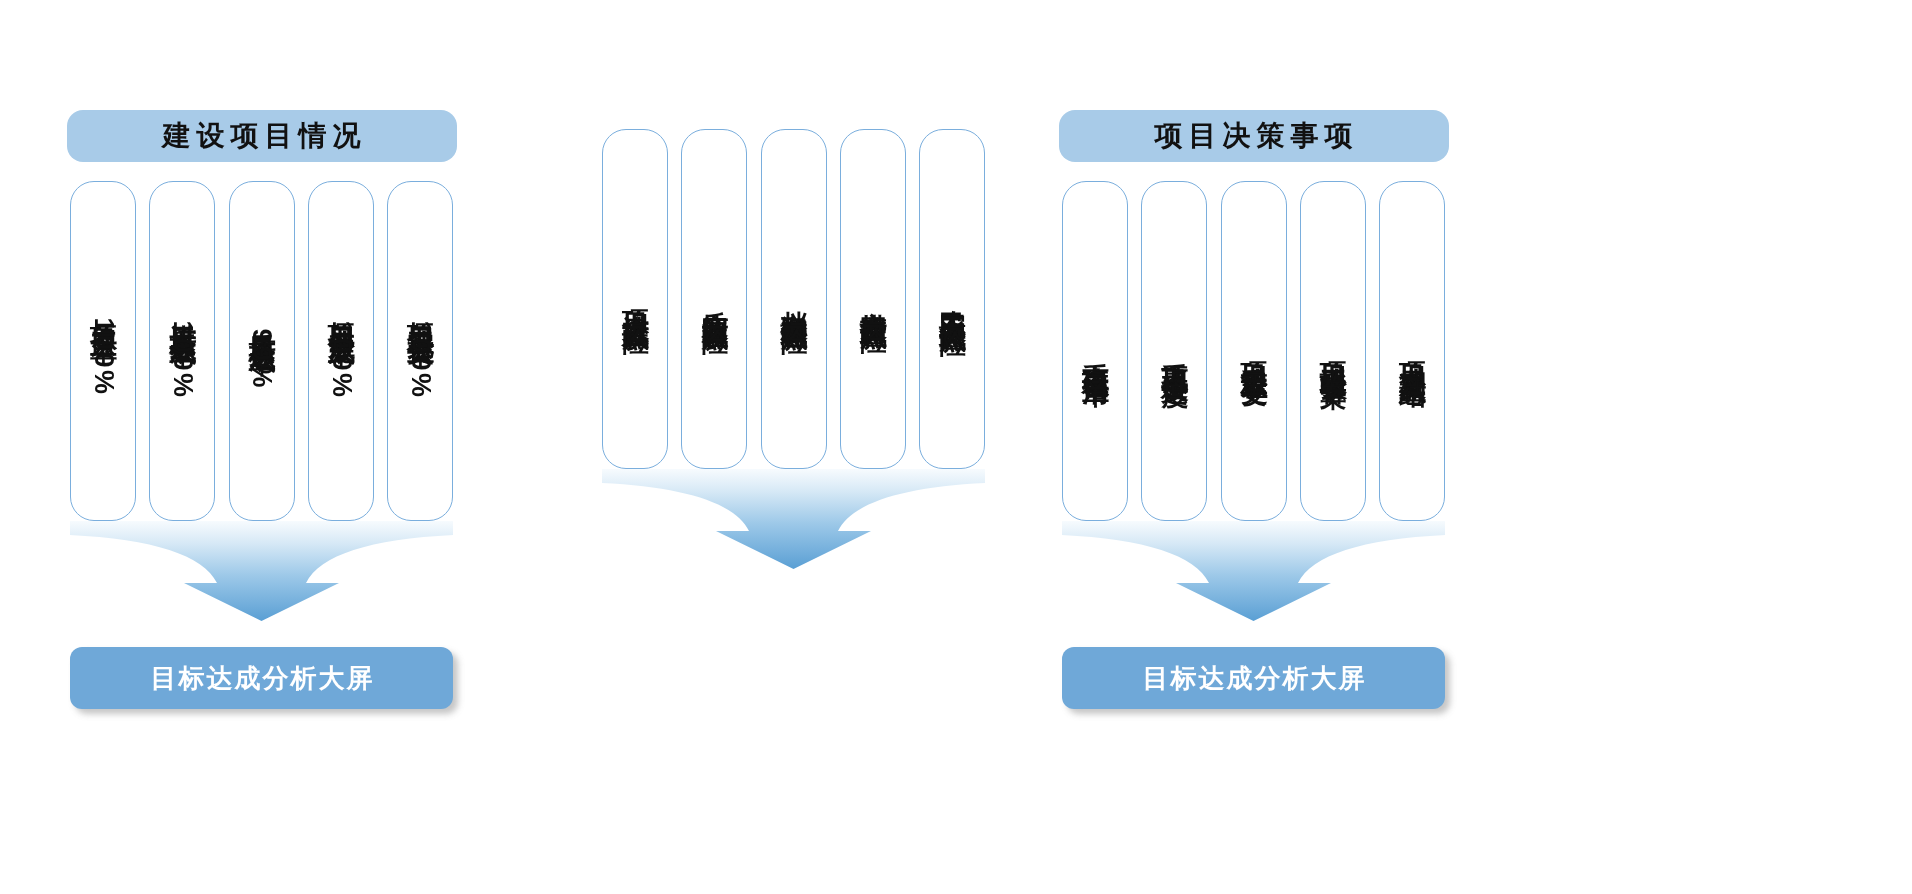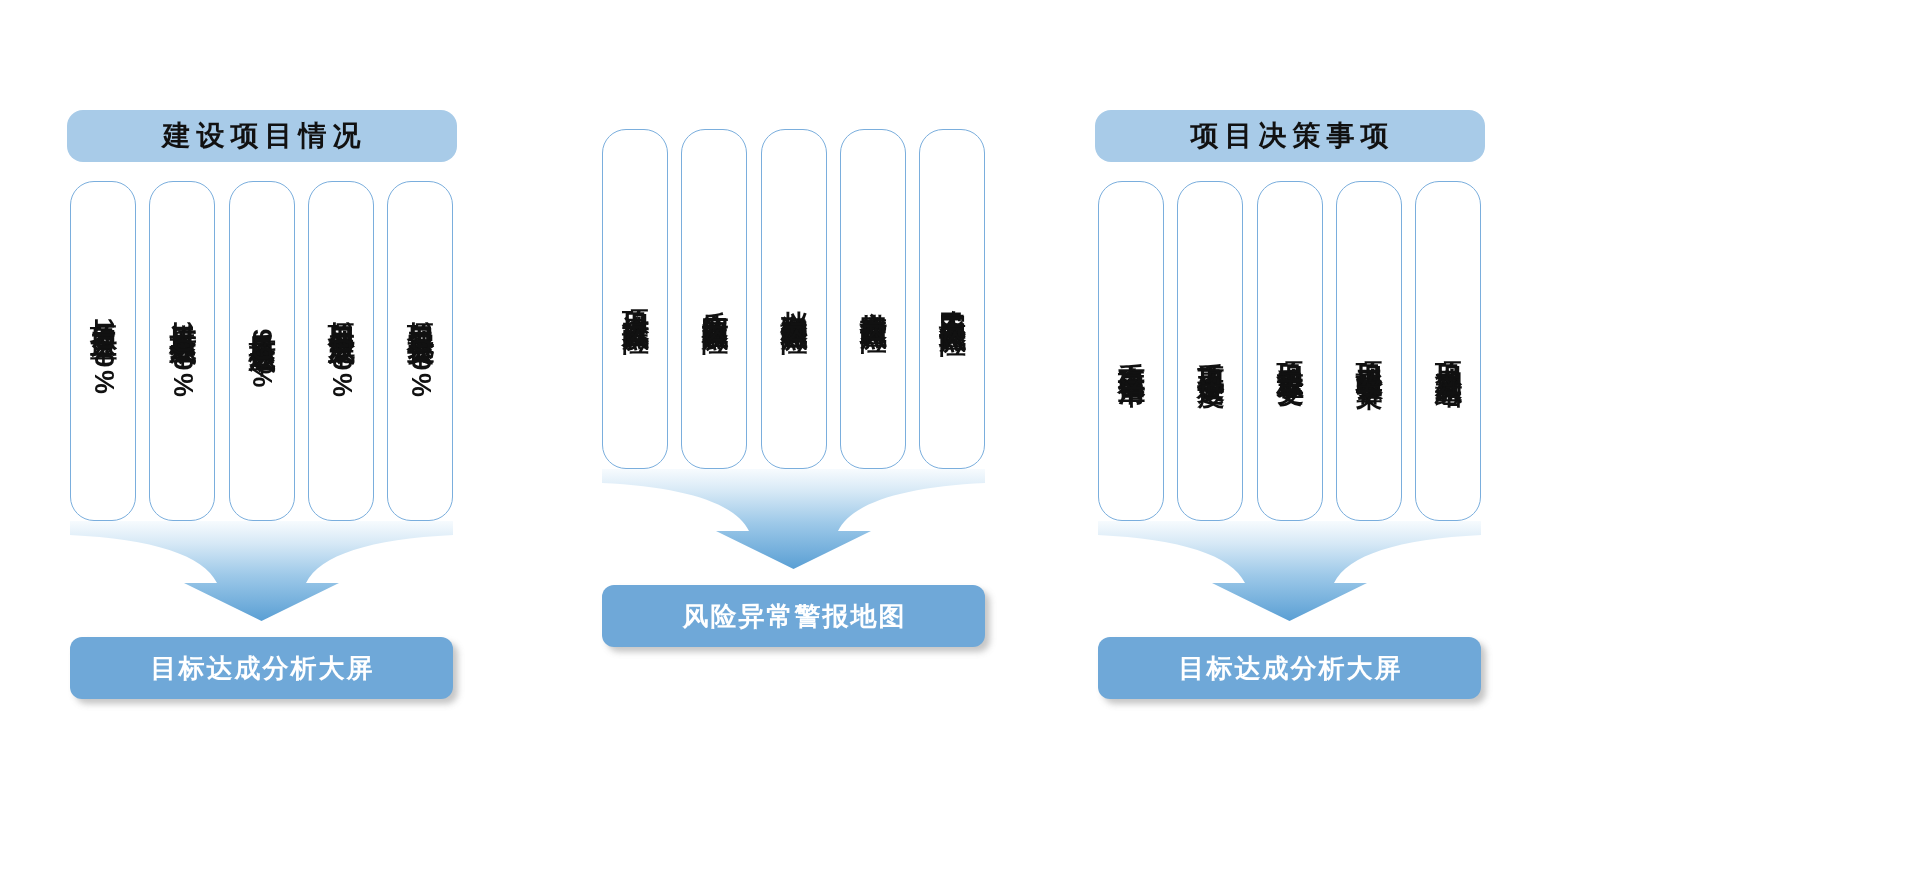--- a/index.html
+++ b/index.html
@@ -27,21 +27,21 @@
   .column {
     position: absolute;
     top: 110px;
     width: 383px;
     display: flex;
     flex-direction: column;
     align-items: center;
   }
   .col-0 { left: 70px; }
   .col-1 { left: 602px; }
-  .col-2 { left: 1098px; }
+  .col-2 { left: 1062px; }
 
   
   .col-header {
     width: 390px;
     height: 52px;
     border-radius: 16px;
     background: #a8cbe8;
     display: flex;
     align-items: center;
     justify-content: center;
@@ -107,21 +107,21 @@
   .result-bar {
     width: 383px;
     height: 62px;
     border-radius: 12px;
     background: #6fa8d8;
     display: flex;
     align-items: center;
     justify-content: center;
     box-sizing: border-box;
     box-shadow: 5px 5px 6px rgba(120,120,120,0.42);
-    margin-top: 4px;
+    margin-top: 14px;
   }
   .result-bar-text {
     font-size: 26px;
     font-weight: bold;
     color: #ffffff;
     letter-spacing: 2px;
     text-indent: 2px;
     line-height: 1;
     white-space: nowrap;
   }
@@ -202,23 +202,20 @@
             <stop offset="0%" stop-color="#f7fbfe"></stop>
             <stop offset="22%" stop-color="#d7e9f6"></stop>
             <stop offset="55%" stop-color="#9cc8e8"></stop>
             <stop offset="100%" stop-color="#5a9fd4"></stop>
           </linearGradient>
         </defs>
         <path d="M0,0 L383,0 L383,14 C300,18 250,34 236,62 L269,62 L191.5,100 L114,62 L147,62 C133,34 83,18 0,14 Z" fill="url(#fg1)"></path>
       </svg>
     </div>
 
-    <div class="result-bar">
-      <span class="result-bar-text">风险异常警报地图</span>
-    </div>
   </div>
 
   <div class="column col-2">
 
     <div class="col-header">
       <span class="col-header-text">项目决策事项</span>
     </div>
 
     <div class="box-row">
       <div class="vbox">

